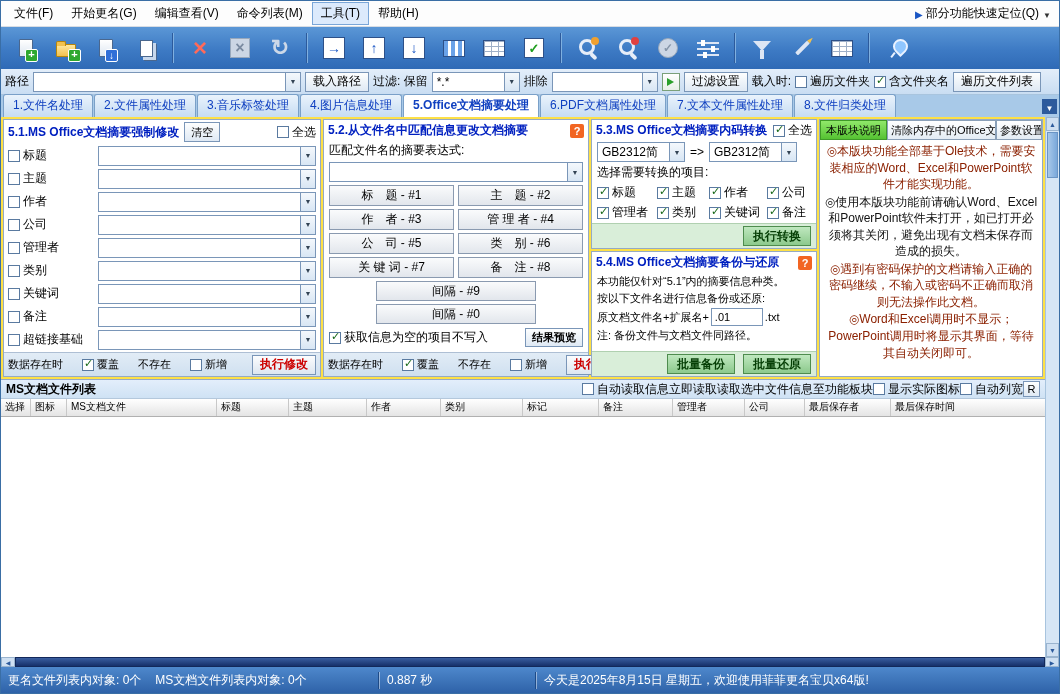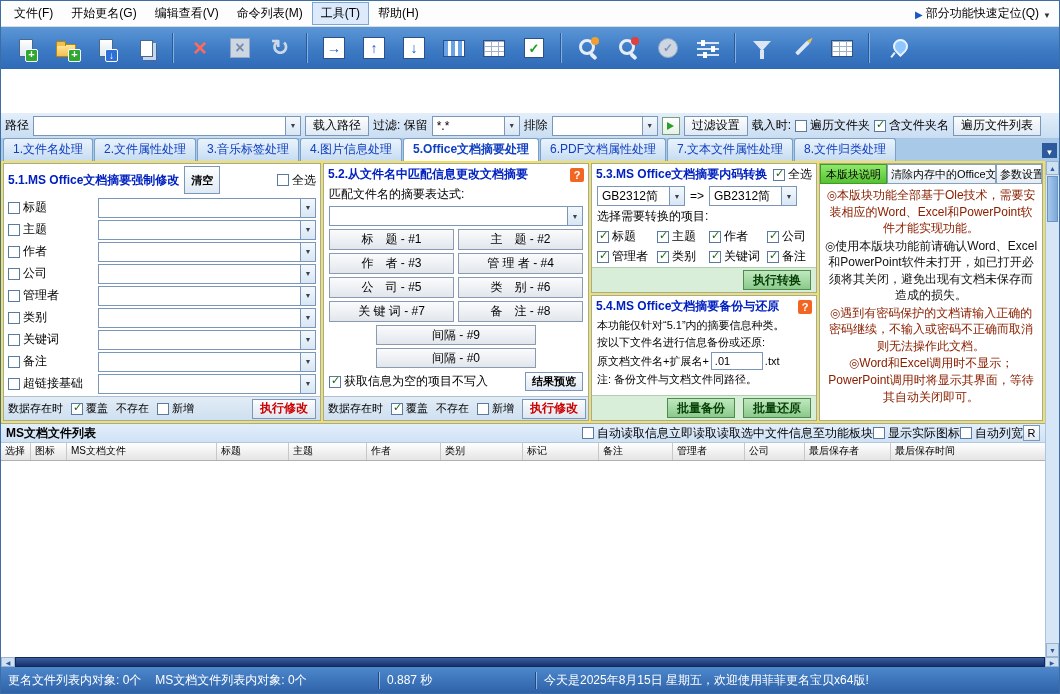--- a/index.html
+++ b/index.html
@@ -56,21 +56,21 @@
   .g-sliders::after { content:""; position:absolute; left:4px; top:0; width:4px; height:6px; background:#fff; box-shadow:10px 6px 0 #fff, 2px 12px 0 #fff; }
   .g-funnel { width:0; height:0; border-left:9px solid transparent; border-right:9px solid transparent; border-top:10px solid #dde6f4; position:relative; margin-top:-4px; }
   .g-funnel::after { content:""; position:absolute; left:-2px; top:-1px; width:4px; height:9px; background:#dde6f4; }
   .g-pencil { width:17px; height:4px; background:#dde6f4; border-radius:1px; transform:rotate(-45deg); position:relative; }
   .g-pencil::after { content:""; position:absolute; right:-6px; top:0; border-top:2px solid transparent; border-bottom:2px solid transparent; border-left:6px solid #f2c14e; }
   .g-pin { position:relative; width:22px; height:22px; }
   .g-pin::before { content:""; position:absolute; left:8px; top:2px; width:11px; height:11px; background:#8fc6ff; border:2px solid #eaf2ff; border-radius:50% 50% 50% 0; transform:rotate(-45deg); }
   .g-pin::after { content:""; position:absolute; left:7px; top:15px; width:2px; height:6px; background:#eaf2ff; transform:rotate(38deg); }
 
   
-  .pathbar { height:26px; background:linear-gradient(#e3eefa,#c9ddf2); display:flex; align-items:center; padding:0 4px; gap:4px; border-bottom:1px solid #a8c4de; flex:0 0 auto; white-space:nowrap;margin-top:44px; }
+  .pathbar { height:26px; background:linear-gradient(#e3eefa,#c9ddf2); display:flex; align-items:center; padding:0 4px; gap:4px; border-bottom:1px solid #a8c4de; flex:0 0 auto; white-space:nowrap; }
   .combo { display:inline-flex; background:#fff; border:1px solid #7a96b8; height:20px; align-items:stretch; }
   .combo .ctext { flex:1; padding:0 4px; line-height:18px; overflow:hidden; }
   .combo .carr { width:15px; background:linear-gradient(#f4f8fc,#d8e6f4); border-left:1px solid #7a96b8; display:flex; align-items:center; justify-content:center; }
   .combo .carr::after { content:"▼"; font-size:7px; color:#345; }
   .pathc { width:268px; }
   .keepc { width:88px; }
   .exclc { width:106px; }
   .btn { background:linear-gradient(#fdfefe,#dfe9f4); border:1px solid #7a96b8; height:20px; padding:0 7px; font-size:12px; display:inline-flex; align-items:center; }
   .playbtn { width:18px; height:18px; background:linear-gradient(#fff,#e8f0e8); border:1px solid #7aa07a; display:inline-flex; align-items:center; justify-content:center; }
   .playico::after { content:""; display:block; border-left:7px solid #2aa02a; border-top:4px solid transparent; border-bottom:4px solid transparent; }
@@ -92,29 +92,29 @@
   .contentrow { height:262px; display:flex; gap:2px; padding:2px; background:#fde047; }
   .panel { border:1px solid #95aac4; background:#fff; display:flex; flex-direction:column; }
   .p51 { width:318px; }
   .p52 { width:266px; }
   .midcolumn { width:226px; display:flex; flex-direction:column; gap:2px; }
   .p53 { flex:0 0 128px; }
   .p54 { flex:1; }
   .infopanel { flex:1; border:1px solid #95aac4; background:#fff; display:flex; flex-direction:column; min-width:0; }
   .phead { display:flex; align-items:center; gap:5px; padding:2px 4px; flex:0 0 21px; }
   .ptitle { color:#0020c0; font-weight:bold; font-size:12px; white-space:nowrap; }
-  .sbtn { background:linear-gradient(#fdfefe,#dfe9f4); border:1px solid #7a96b8; height:28px; padding:0 6px; font-size:11px; display:inline-flex; align-items:center;font-weight:bold; }
+  .sbtn { background:linear-gradient(#fdfefe,#dfe9f4); border:1px solid #7a96b8; height:20px; padding:0 6px; font-size:11px; display:inline-flex; align-items:center; }
   .sbtn.bold { font-weight:bold; height:19px; }
   .help { width:14px; height:14px; background:#f26522; color:#fff; font-weight:bold; font-size:11px; display:inline-flex; align-items:center; justify-content:center; border-radius:2px; }
   .mla { margin-left:auto; }
   .p51rows { flex:1; display:flex; flex-direction:column; justify-content:space-between; padding:1px 4px 2px; }
   .frow { display:flex; align-items:center; gap:4px; height:21px; }
   .fcb { width:86px; flex:0 0 auto; }
   .frow .combo { flex:1; }
-  .pfoot { flex:0 0 24px; background:linear-gradient(#e2ecf6,#cfe0f0); border-top:1px solid #aebfd4; display:flex; align-items:center; gap:8px; padding:0 4px; white-space:nowrap; }
+  .pfoot { flex:0 0 24px; background:linear-gradient(#e2ecf6,#cfe0f0); border-top:1px solid #aebfd4; display:flex; align-items:center; gap:19px; padding:0 4px; white-space:nowrap; }
   .flabel { font-size:11px; }
   .pfoot .cb .clabel { font-size:11px; }
   .execbtn { margin-left:auto; background:linear-gradient(#fcfdfe,#dde6f0); border:1px solid #7a96b8; color:#cc0000; font-weight:bold; font-size:12px; height:20px; padding:0 7px; }
   .p52body { flex:1; display:flex; flex-direction:column; padding:1px 5px; gap:3px; }
   .elabel { font-size:12px; }
   .tokgrid { display:grid; grid-template-columns:1fr 1fr; gap:3px 4px; }
   .tokbtn { background:linear-gradient(#fafbfc,#e2e6ec); border:1px solid #8a9ab0; height:21px; font-size:12px; }
   .gapbtn { background:linear-gradient(#fafbfc,#e2e6ec); border:1px solid #8a9ab0; height:20px; width:160px; margin:0 auto; font-size:12px; display:block; }
   .skiprow { display:flex; align-items:center; margin-top:1px; }
   .encrow { display:flex; align-items:center; gap:5px; padding:1px 5px; }

